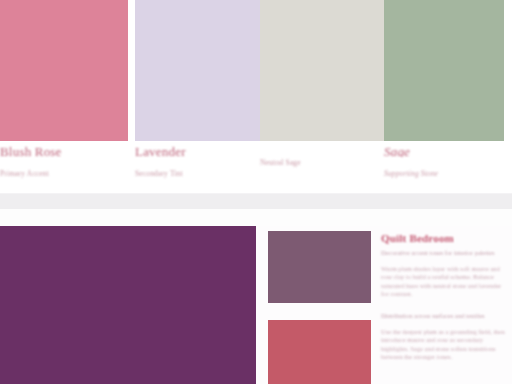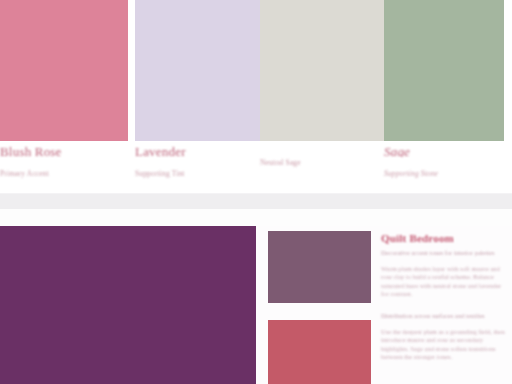--- a/index.html
+++ b/index.html
@@ -161,21 +161,21 @@
     <div class="swatch-caption">
       <div class="swatch-name">Blush Rose</div>
       <div class="swatch-sub">Primary Accent</div>
     </div>
   </div>
 
   <div class="swatch-col" style="left:135px;">
     <div class="swatch-chip" style="background:#dbd3e6;"></div>
     <div class="swatch-caption">
       <div class="swatch-name">Lavender</div>
-      <div class="swatch-sub">Supporting Tint</div>
+      <div class="swatch-sub">Secondary Tint</div>
     </div>
   </div>
 
   <div class="swatch-col" style="left:260px;">
     <div class="swatch-chip" style="background:#dcdad3;"></div>
     <div class="swatch-caption">
       <div class="swatch-sub">Neutral Sage</div>
     </div>
   </div>
 

